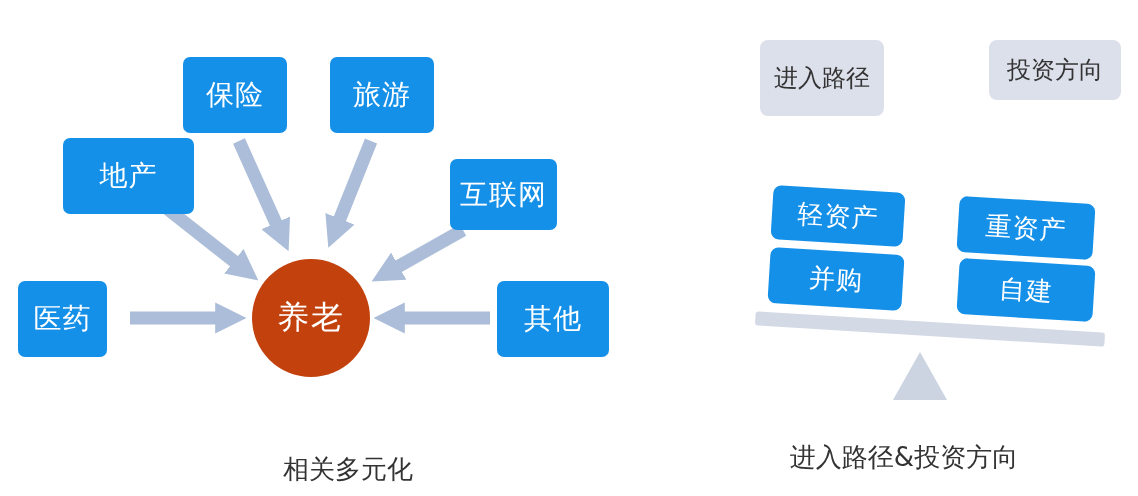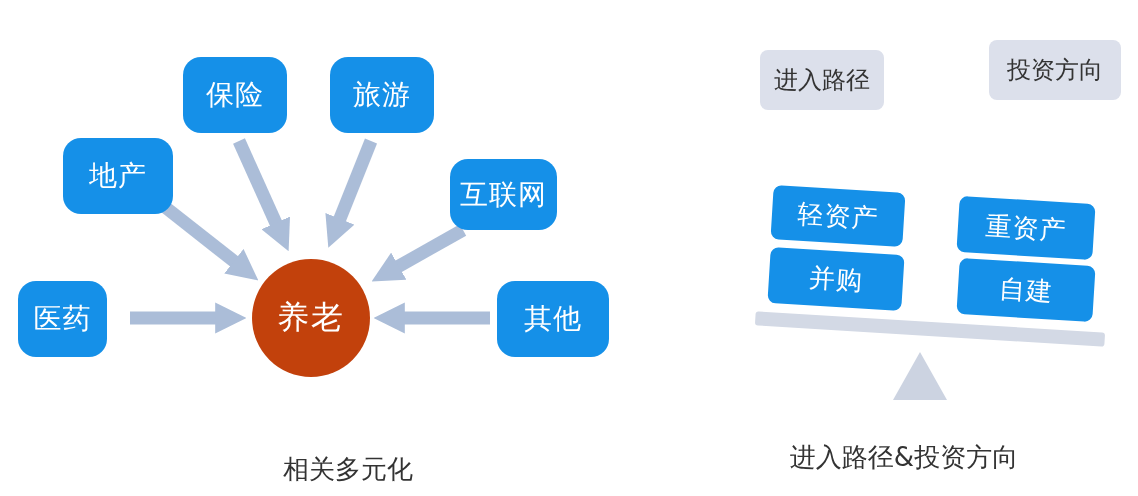--- a/index.html
+++ b/index.html
@@ -11,21 +11,21 @@
     position: relative;
     width: 1138px;
     height: 496px;
     background: #ffffff;
     overflow: hidden;
   }
   .blue-box {
     position: absolute;
     background: #1590e8;
     color: #ffffff;
-    border-radius: 18px;
+    border-radius: 7px;
     display: flex;
     align-items: center;
     justify-content: center;
     font-size: 28px;
     letter-spacing: 1px;
   }
   .center-circle {
     position: absolute;
     width: 118px;
     height: 118px;
@@ -94,33 +94,33 @@
       <line x1="130" y1="318" x2="223" y2="318" stroke="#abbdd8" stroke-width="13" marker-end="url(#ah)"></line>
       <line x1="490" y1="318" x2="397" y2="318" stroke="#abbdd8" stroke-width="13" marker-end="url(#ah)"></line>
       <line x1="165" y1="207" x2="240" y2="266" stroke="#abbdd8" stroke-width="13" marker-end="url(#ah)"></line>
       <line x1="239" y1="141" x2="279" y2="230" stroke="#abbdd8" stroke-width="13" marker-end="url(#ah)"></line>
       <line x1="371" y1="141" x2="337" y2="226" stroke="#abbdd8" stroke-width="13" marker-end="url(#ah)"></line>
       <line x1="463" y1="230" x2="392" y2="270" stroke="#abbdd8" stroke-width="13" marker-end="url(#ah)"></line>
     </svg>
 
     <div class="blue-box" style="left:183px; top:57px; width:104px; height:76px;">保险</div>
     <div class="blue-box" style="left:330px; top:57px; width:104px; height:76px;text-align:center;">旅游</div>
-    <div class="blue-box" style="left:63px; top:138px; width:110px; height:76px;">地产</div>
+    <div class="blue-box" style="left:63px; top:138px; width:131px; height:76px;">地产</div>
     <div class="blue-box" style="left:450px; top:159px; width:107px; height:71px;">互联网</div>
     <div class="blue-box" style="left:18px; top:281px; width:89px; height:76px;">医药</div>
     <div class="blue-box" style="left:497px; top:281px; width:112px; height:76px;">其他</div>
 
     <div class="center-circle" style="left:252px; top:259px;">养老</div>
 
     <div class="caption" style="left:208px; top:452px; width:280px;">相关多元化</div>
   </div>
 
   <div>
 
-    <div class="gray-box" style="left:760px; top:40px; width:124px; height:60px;margin-top:10px;">进入路径</div>
+    <div class="gray-box" style="left:760px; top:40px; width:124px; height:76px;">进入路径</div>
     <div class="gray-box" style="left:950px; top:40px; width:132px; height:60px;margin-left:39px;">投资方向</div>
 
     <div class="blue-box tilt seesaw-box" style="left:772px; top:189px; width:132px; height:54px;">轻资产</div>
     <div class="blue-box tilt seesaw-box" style="left:769px; top:251px; width:134px; height:56px;">并购</div>
     <div class="blue-box tilt seesaw-box" style="left:958px; top:200px; width:136px; height:56px;">重资产</div>
     <div class="blue-box tilt seesaw-box" style="left:958px; top:262px; width:136px; height:56px;">自建</div>
 
     <div class="plank tilt" style="left:755px; top:322px; width:350px; height:14px;"></div>
     <div class="fulcrum" style="left:893px; top:352px;"></div>
 

